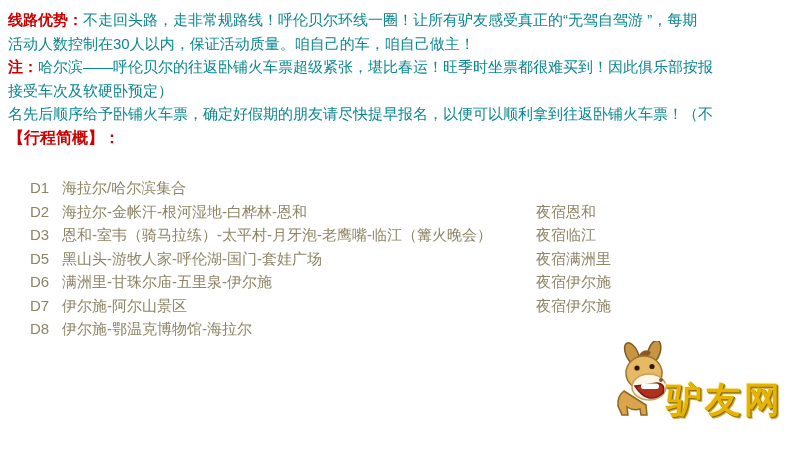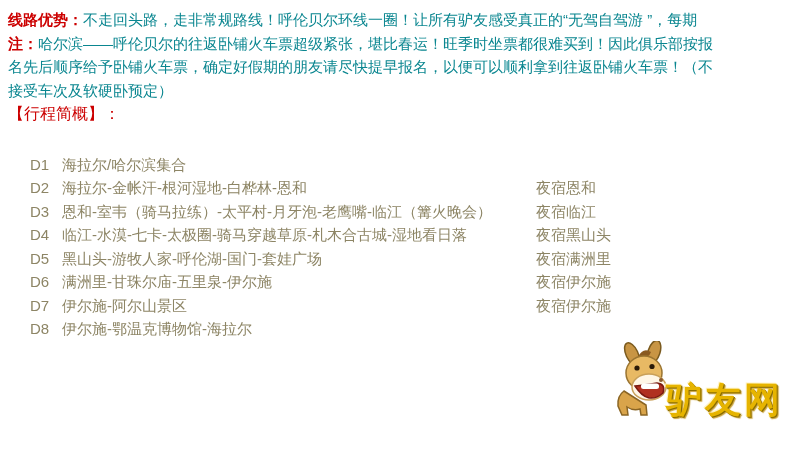--- a/index.html
+++ b/index.html
@@ -11,21 +11,21 @@
     font-family:"Liberation Sans","DejaVu Sans",sans-serif;
     font-size:15px;
     line-height:23.5px;
     border-radius:18px;
   }
   .content{padding:8px 8px 0 8px;}
   .line{white-space:pre;}
   .red-label{color:#cc0000;font-weight:bold;}
   .teal{color:#0a8690;}
   .flight-indent{padding-left:80px;}
-  .heading{color:#cc0000;font-weight:normal;font-size:16px;}
+  .heading{color:#cc0000;font-weight:bold;font-size:16px;}
   .rows{margin-top:27px;color:#8d8565;}
   .row{position:relative;white-space:nowrap;}
   .row .day{display:inline-block;margin-left:22px;width:32px;}
   .row .note{position:absolute;left:528px;top:0;}
   .logo{
     position:absolute;right:2px;bottom:0;
     display:flex;align-items:flex-end;
   }
   .logo-text{
     display:flex;flex-direction:column;align-items:flex-end;
@@ -44,36 +44,36 @@
   }
 </style>
 </head>
 <body>
 
 <div class="page">
   <div class="content">
 
     <div class="para">
       <div class="line"><span class="red-label">线路优势：</span><span class="teal">不走回头路，走非常规路线！呼伦贝尔环线一圈！让所有驴友感受真正的“无驾自驾游 ”，每期</span></div>
+      <div class="line teal">活动人数控制在30人以内，保证活动质量。咱自己的车，咱自己做主！</div>
     </div>
 
     <div class="para">
       <div class="line"><span class="red-label">注：</span><span class="teal">哈尔滨——呼伦贝尔的往返卧铺火车票超级紧张，堪比春运！旺季时坐票都很难买到！因此俱乐部按报</span></div>
+      <div class="line teal">接受车次及软硬卧预定）</div>
       <div class="line teal">名先后顺序给予卧铺火车票，确定好假期的朋友请尽快提早报名，以便可以顺利拿到往返卧铺火车票！（不</div>
-      <div class="line teal">接受车次及软硬卧预定）</div>
     </div>
 
 
     <div class="line"><span class="heading">【行程简概】：</span></div>
 
     <div class="rows">
       <div class="row"><span class="day">D1</span><span class="route">海拉尔/哈尔滨集合</span><span class="note"></span></div>
       <div class="row"><span class="day">D2</span><span class="route">海拉尔-金帐汗-根河湿地-白桦林-恩和</span><span class="note">夜宿恩和</span></div>
       <div class="row"><span class="day">D3</span><span class="route">恩和-室韦（骑马拉练）-太平村-月牙泡-老鹰嘴-临江（篝火晚会）</span><span class="note">夜宿临江</span></div>
-      <div class="row"><span class="day">D4</span><span class="route">临江-水漠-七卡-太极圈-骑马穿越草原-札木合古城-湿地看日落</span><span class="note">夜宿黑山头</span></div>
       <div class="row"><span class="day">D5</span><span class="route">黑山头-游牧人家-呼伦湖-国门-套娃广场</span><span class="note">夜宿满洲里</span></div>
       <div class="row"><span class="day">D6</span><span class="route">满洲里-甘珠尔庙-五里泉-伊尔施</span><span class="note">夜宿伊尔施</span></div>
       <div class="row"><span class="day">D7</span><span class="route">伊尔施-阿尔山景区</span><span class="note">夜宿伊尔施</span></div>
       <div class="row"><span class="day">D8</span><span class="route">伊尔施-鄂温克博物馆-海拉尔</span></div>
     </div>
   </div>
 
   <div class="logo">
     <span>
       <svg width="68" height="76" viewBox="0 0 68 76" xmlns="http://www.w3.org/2000/svg">

